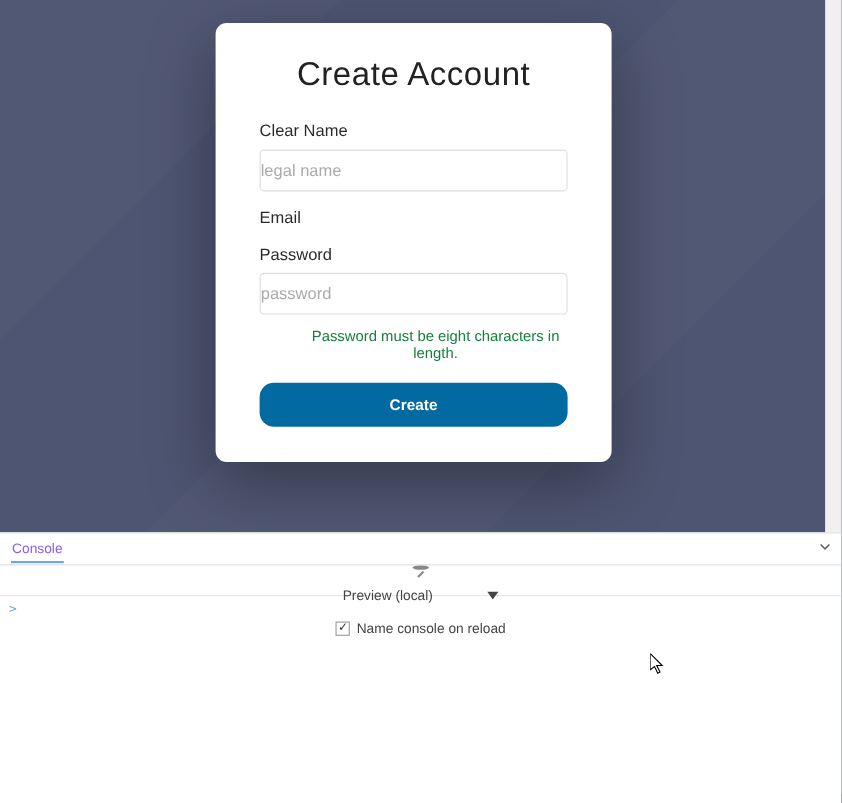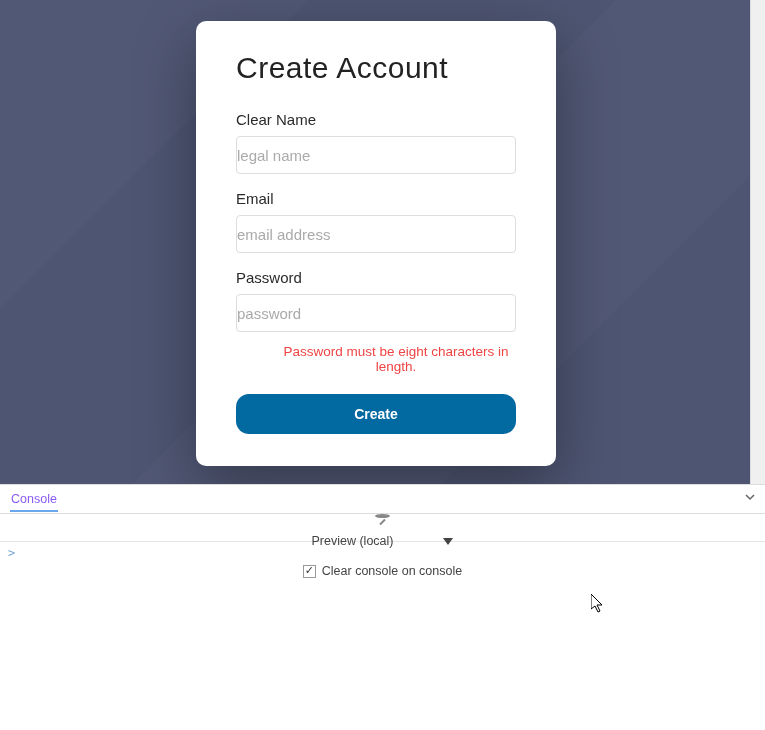--- a/index.html
+++ b/index.html
@@ -37,21 +37,21 @@
       top: 21px;
       width: 360px;
       background: #ffffff;
       border-radius: 10px;
       box-shadow: 0 20px 60px rgba(0,0,0,0.35);
       padding: 30px 40px 32px 40px;
     }
     .card-title {
       font-size: 30px;
       font-weight: 300;
-      text-align: left;
+      text-align: center;
       color: #222;
       margin-bottom: 26px;
       letter-spacing: 0.5px;
     }
     .field-group {
       margin-bottom: 16px;
     }
     .field-label {
       font-size: 15px;
       color: #2a2a2a;
@@ -66,21 +66,21 @@
       padding: 0 0;
       font-size: 15px;
       color: #333;
       outline: none;
     }
     .text-input::placeholder {
       color: #aaa;
     }
     .helper-text {
       font-size: 13.5px;
-      color: #ef4444;
+      color: #15803d;
       text-align: center;
       margin-top: 12px;
       margin-bottom: 20px;
       margin-left: 40px;
     }
     .create-btn {
       width: 100%;
       height: 40px;
       background: #0369a1;
       color: #fff;
@@ -217,21 +217,20 @@
   <div class="card">
     <h1 class="card-title">Create Account</h1>
 
     <div class="field-group">
       <label class="field-label">Clear Name</label>
       <input type="text" class="text-input" placeholder="legal name" style="">
     </div>
 
     <div class="field-group">
       <label class="field-label">Email</label>
-      <input type="email" class="text-input" placeholder="email address" style="">
     </div>
 
     <div class="field-group" style="margin-bottom:0">
       <label class="field-label">Password</label>
       <input type="password" class="text-input" placeholder="password" style="">
     </div>
 
     <div class="helper-text">Password must be eight characters in length.</div>
 
     <button class="create-btn">Create</button>
@@ -255,21 +254,21 @@
   <div class="console-toolbar">
     <span class="clear-icon"></span>
     <span class="toolbar-divider"></span>
     <div class="context-select">
       <span>Preview (local)</span>
       <span class="triangle-down"></span>
     </div>
     <span class="toolbar-divider"></span>
     <label class="checkbox-wrap">
       <span class="checkbox-box checked"></span>
-      <span>Clear console on console</span>
+      <span>Name console on reload</span>
     </label>
   </div>
 
   <div class="console-body">
     <span>&gt;</span>
   </div>
 </div>
 
 <div class="cursor-arrow">
   <svg width="14" height="20" viewBox="0 0 14 20">

